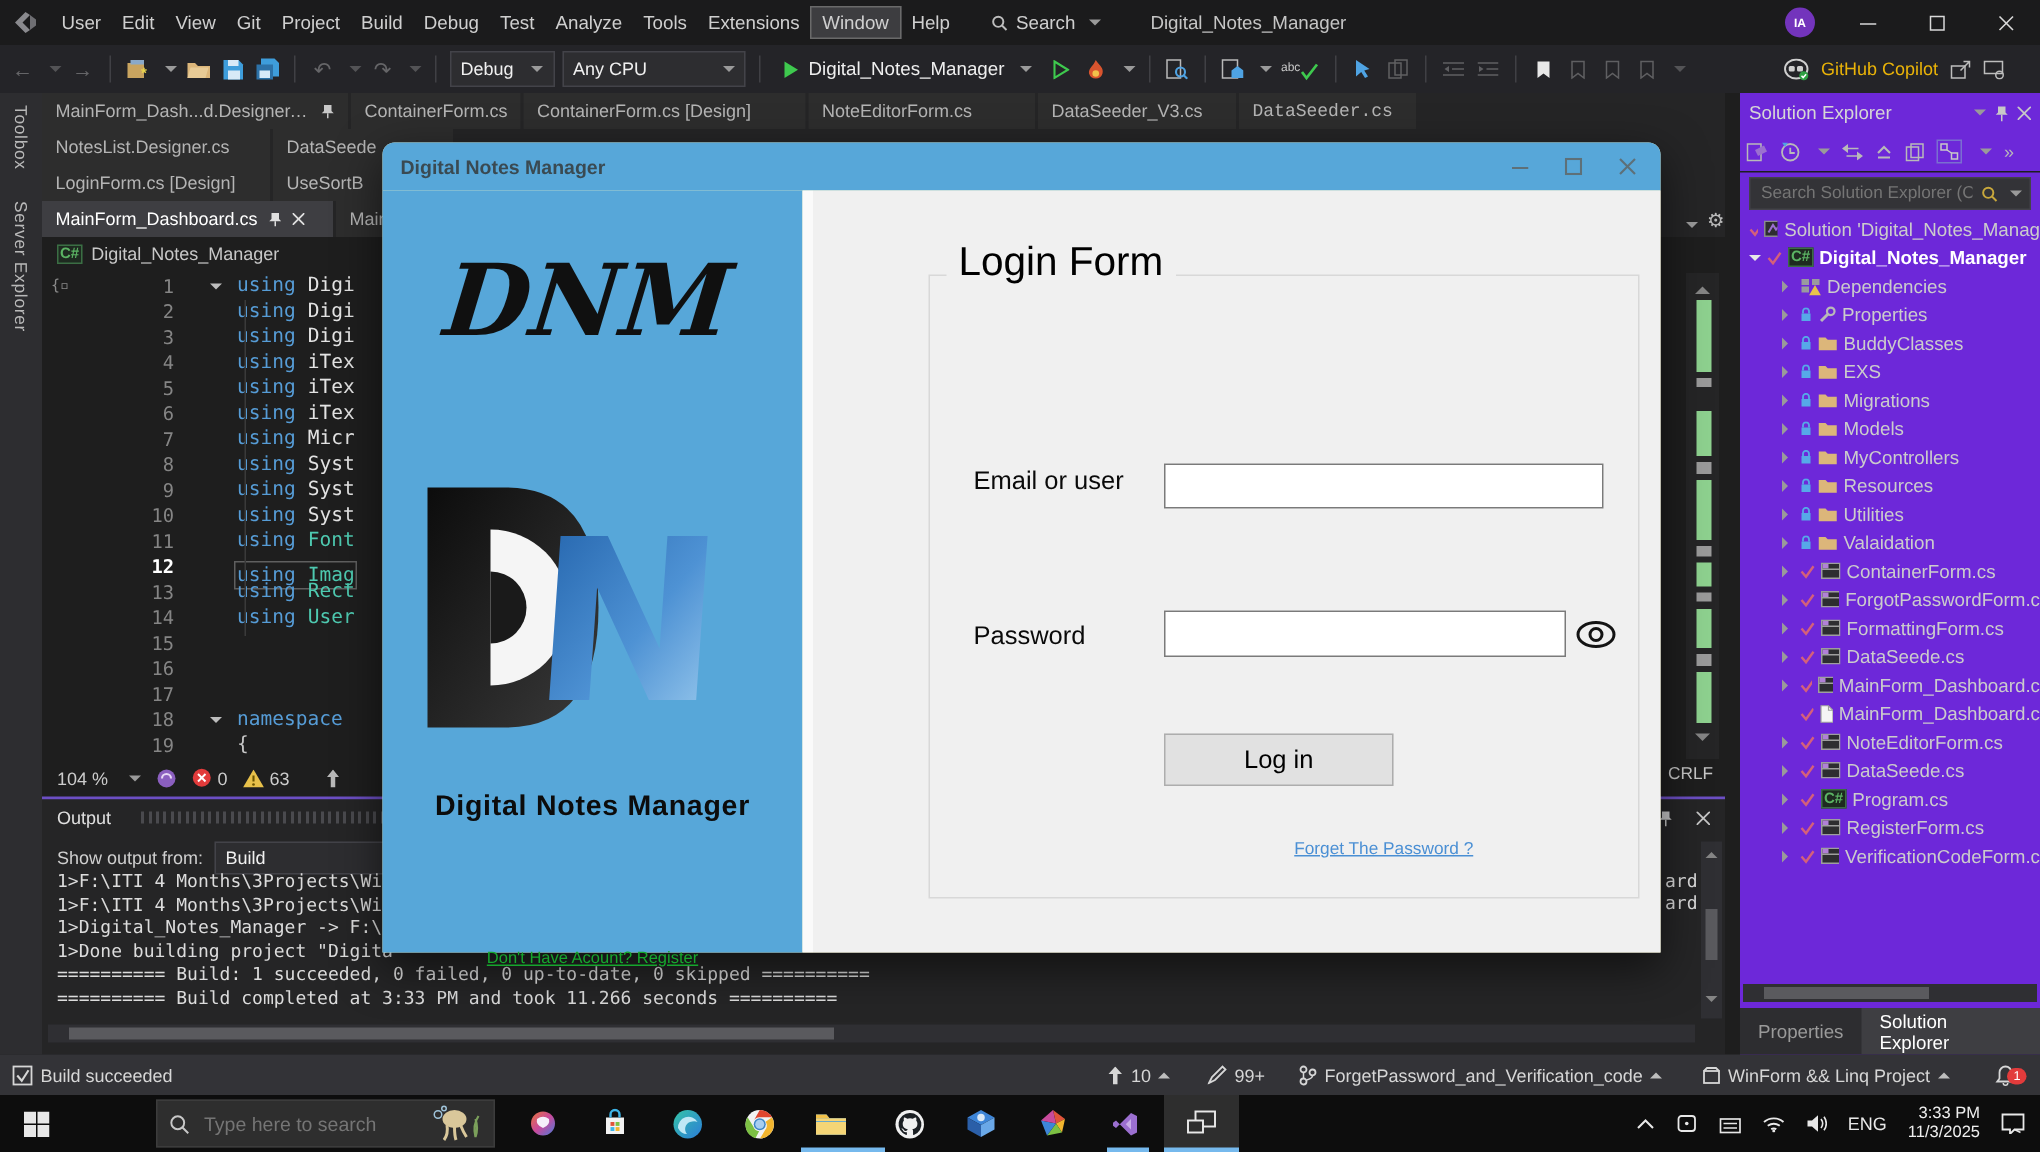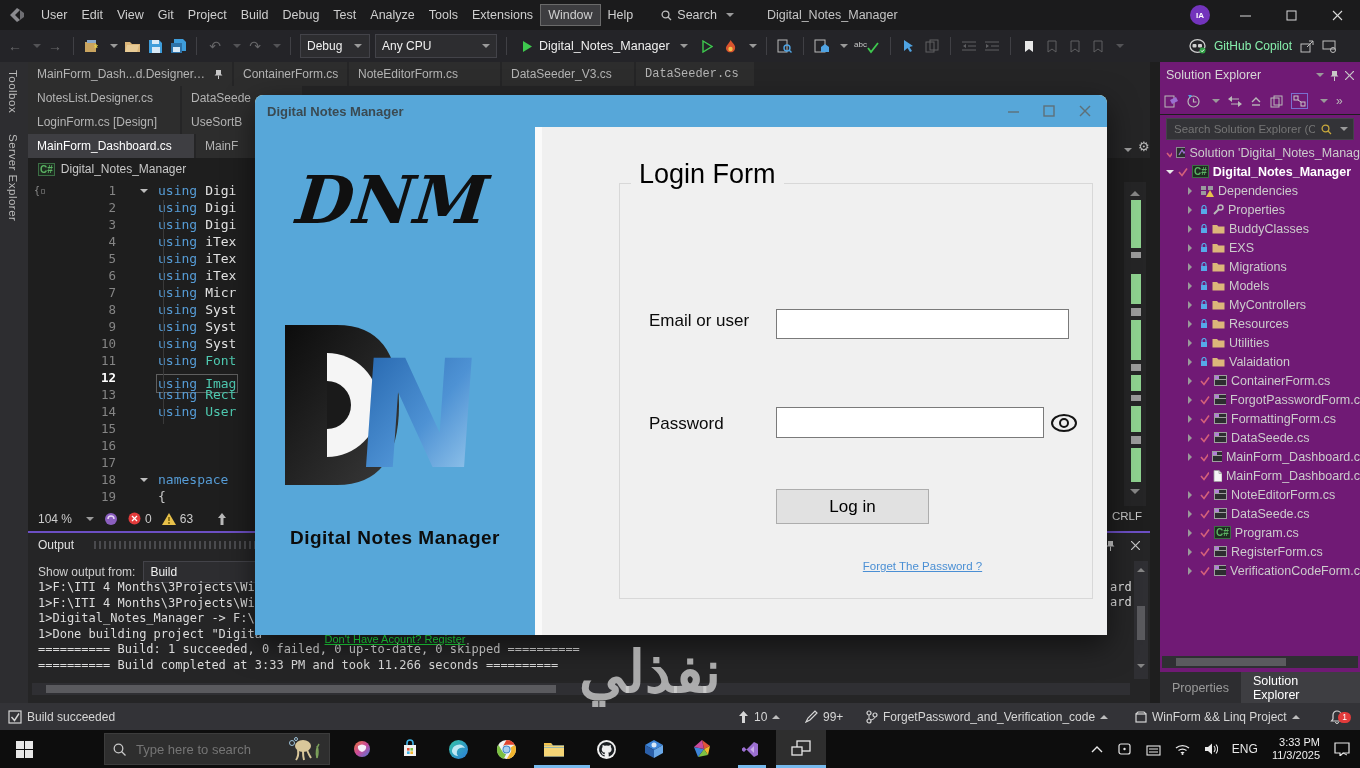--- a/index.html
+++ b/index.html
@@ -24,21 +24,21 @@
 
   
   .toolbar{position:absolute;left:0;top:30px;width:1360px;height:32px;background:#242428;
            display:flex;align-items:center;padding-left:6px;box-sizing:border-box;gap:5px;}
   .tsep{width:1px;height:18px;background:#404045;margin:0 4px;}
   .ticon{display:flex;align-items:center;justify-content:center;width:18px;height:20px;color:#c8c8c8;font-size:14px;}
   .dim{opacity:.4;}
   .combo{height:22px;background:#2d2d30;border:1px solid #434349;color:#f0f0f0;font-size:12px;
          display:flex;align-items:center;padding:0 6px;gap:8px;}
   .startbtn{display:flex;align-items:center;gap:6px;padding:0 6px;height:24px;color:#efefef;font-size:12.5px;}
-  .copilot-zone{position:absolute;right:24px;top:30px;height:32px;display:flex;align-items:center;gap:8px;color:#86efac;}
+  .copilot-zone{position:absolute;right:24px;top:30px;height:32px;display:flex;align-items:center;gap:8px;color:#eab308;}
 
   
   .leftstrip{position:absolute;left:0;top:62px;width:28px;height:641px;background:#2d2d30;}
   .vlabel{writing-mode:vertical-rl;color:#b9b9b9;font-size:11.5px;letter-spacing:.5px;}
 
   
   .tabrow{position:absolute;left:28px;height:24px;background:#252526;display:flex;gap:2px;}
   .tab{background:#2d2d2d;color:#b4b4b4;font-size:12px;display:flex;align-items:center;
        padding:0 9px;gap:7px;height:24px;box-sizing:border-box;}
   .tab.active{background:#3e3e42;color:#fff;}
@@ -78,21 +78,21 @@
   .dots{flex:1;height:8px;margin:0 10px;background:repeating-linear-gradient(90deg,#4a4a4e 0 2px,transparent 2px 5px);}
   .outctl{position:absolute;left:10px;top:28px;display:flex;align-items:center;gap:8px;color:#cfcfcf;font-size:12px;}
   .outlines{position:absolute;left:10px;top:47px;font-family:"DejaVu Sans Mono",monospace;
             font-size:12px;color:#dcdcdc;line-height:15.5px;white-space:pre;}
   .ofrag{position:absolute;font-family:"DejaVu Sans Mono",monospace;font-size:12px;color:#dcdcdc;}
   .hscroll{position:absolute;left:4px;top:150px;width:1098px;height:12px;background:#2f2f33;}
   .hthumb{position:absolute;left:14px;top:2px;width:510px;height:8px;background:#5a5a5e;}
   .ovscroll{position:absolute;right:2px;top:28px;width:14px;height:118px;background:#2f2f33;}
 
   
-  .solx{position:absolute;left:1160px;top:62px;width:200px;height:641px;background:#701a75;overflow:hidden;}
+  .solx{position:absolute;left:1160px;top:62px;width:200px;height:641px;background:#6d28d9;overflow:hidden;}
   .sxhead{display:flex;align-items:center;height:26px;padding:0 6px;color:#d6d6d6;font-size:12.5px;gap:6px;}
   .sxtools{display:flex;align-items:center;height:26px;padding:0 4px;gap:8px;border-bottom:1px solid #1e1e1e;}
   .sxsearch{margin:3px 6px;height:20px;background:#333337;border:1px solid #434349;display:flex;
             align-items:center;padding:0 5px;gap:4px;}
   .sxsearch input{flex:1;background:transparent;border:0;outline:0;color:#999;font-size:11.5px;width:120px;
                   font-family:"Liberation Sans",sans-serif;}
   .se-row{display:flex;align-items:center;height:19px;font-size:12.5px;color:#ccc;padding-left:28px;gap:4px;}
   .se-row.lvl0{padding-left:6px;}
   .se-label{white-space:nowrap;}
   .se-row.proj .se-label{font-weight:bold;color:#fff;}
@@ -375,20 +375,23 @@
     <span class="tab" style="width:204px;">
       <span class="nowrap" style="overflow:hidden;text-overflow:ellipsis;max-width:170px;">MainForm_Dash...d.Designer.cs</span>
       <svg width="9" height="10">
           <path d="M2 1 h5 v4 l1.5 1.5 h-8 L2 5 Z" fill="#c8c8c8"></path>
           <line x1="4.5" y1="6.5" x2="4.5" y2="10" stroke="#c8c8c8"></line>
         </svg>
     </span>
     <span class="tab" style="width:113px;">
         <span>ContainerForm.cs</span>
       </span>
+    <span class="tab" style="width:188px;">
+        <span>ContainerForm.cs [Design]</span>
+      </span>
     <span class="tab" style="width:151px;">
         <span>NoteEditorForm.cs</span>
       </span>
     <span class="tab" style="width:132px;">
         <span>DataSeeder_V3.cs</span>
       </span>
     <span class="tab" style="width:118px;font-family:Liberation Mono, monospace;">
         <span>DataSeeder.cs</span>
       </span>
   </div>
@@ -402,21 +405,21 @@
   </div>
   <div class="tabrow" style="top:110px;width:1122px;">
     <span class="tab" style="width:152px;">
         <span>LoginForm.cs [Design]</span>
       </span>
     <span class="tab" style="width:120px;">
         <span>UseSortB</span>
       </span>
   </div>
   <div class="tabrow" style="top:134px;width:1122px;">
-    <span class="tab active" style="width:166px;">
+    <span class="tab active" style="width:194px;">
       <span>MainForm_Dashboard.cs</span>
       <svg width="9" height="10">
           <path d="M2 1 h5 v4 l1.5 1.5 h-8 L2 5 Z" fill="#e0e0e0"></path>
           <line x1="4.5" y1="6.5" x2="4.5" y2="10" stroke="#e0e0e0"></line>
         </svg>
       <svg width="8" height="8">
           <line x1="0" y1="0" x2="8" y2="8" stroke="#e0e0e0" stroke-width="1.2"></line>
           <line x1="8" y1="0" x2="0" y2="8" stroke="#e0e0e0" stroke-width="1.2"></line>
         </svg>
     </span>
@@ -1220,15 +1223,14 @@
     <span class="abs" style="left:794px;top:315px;">
       <svg width="30" height="26">
           <ellipse cx="15" cy="13" rx="12" ry="8" fill="none" stroke="#141414" stroke-width="2"></ellipse>
           <circle cx="15" cy="13" r="4" fill="none" stroke="#141414" stroke-width="2"></circle>
         </svg>
     </span>
     <button class="loginbtn">Log in</button>
     <a class="forgot">Forget The Password ?</a>
   </div>
 
-  <div class="wm" style="left:540px;top:638px;width:220px;text-align:center;font-size:58px;">نفذلي</div>
 
 </div>
 
 </body></html>

